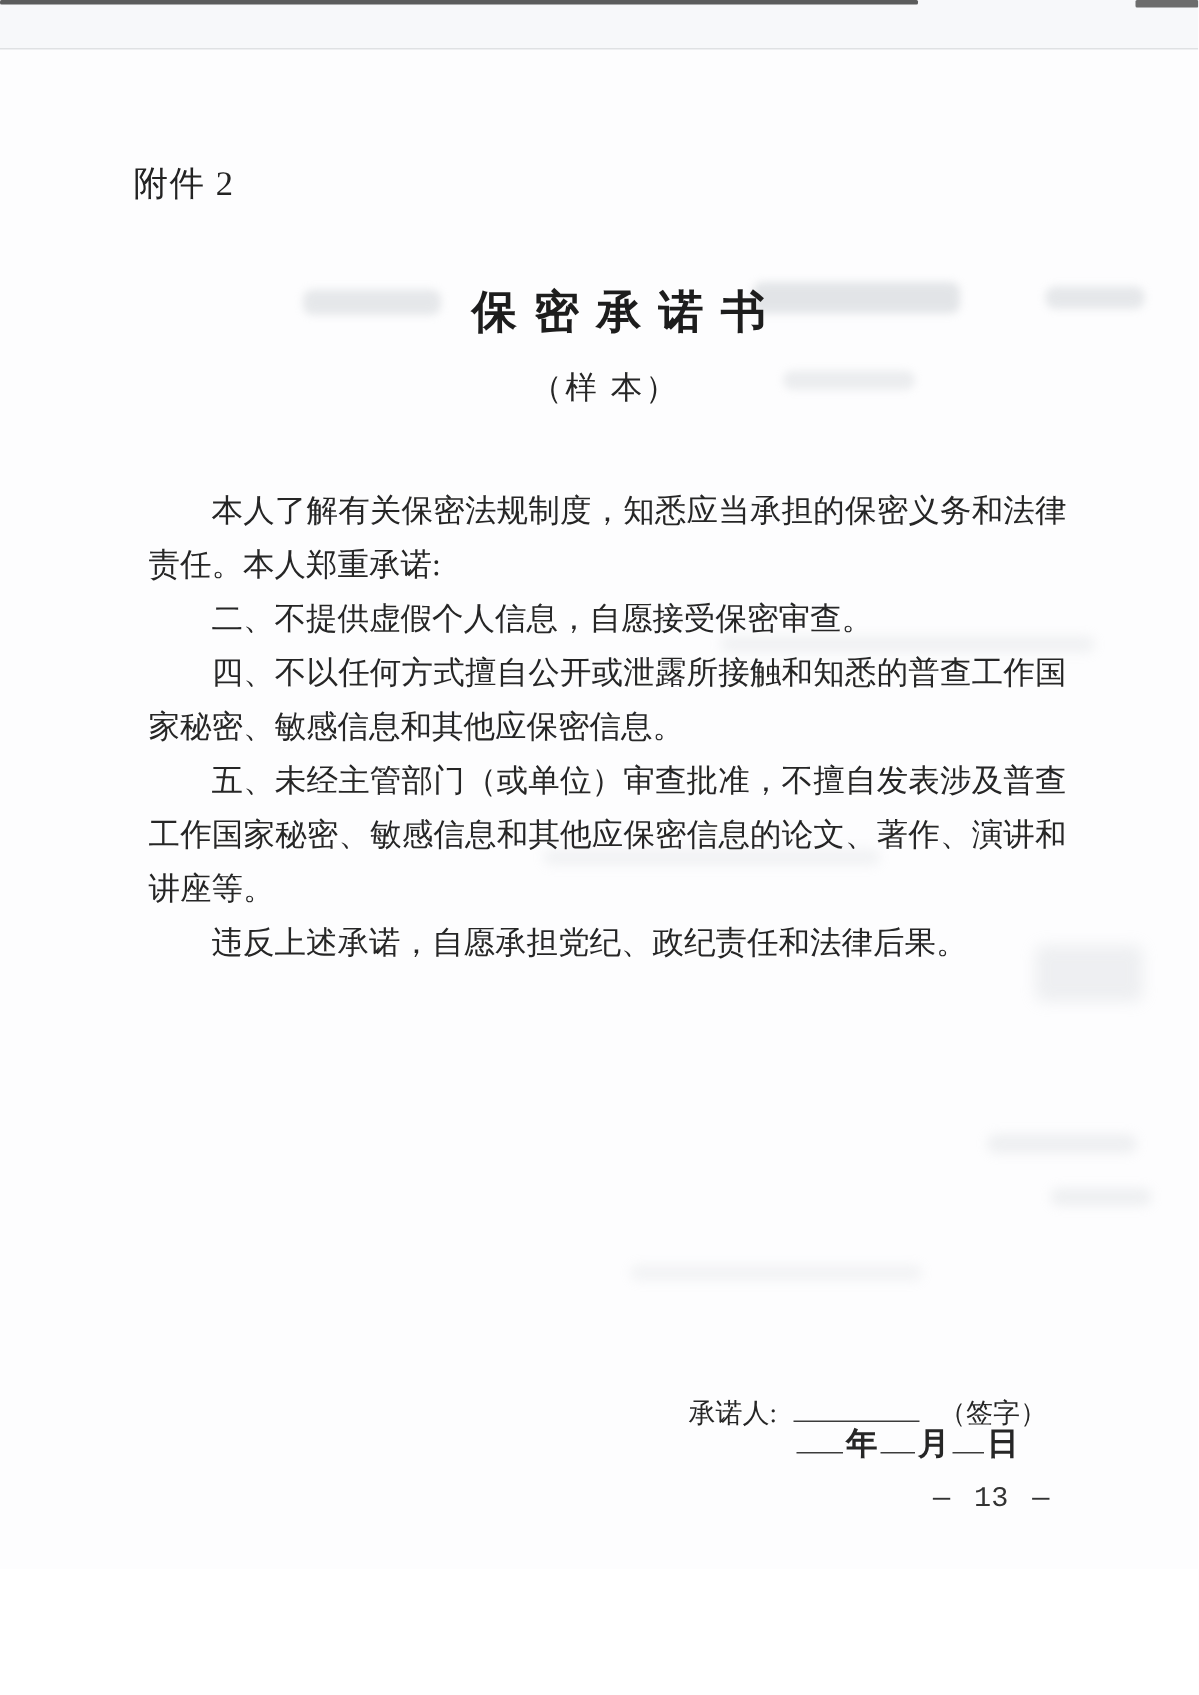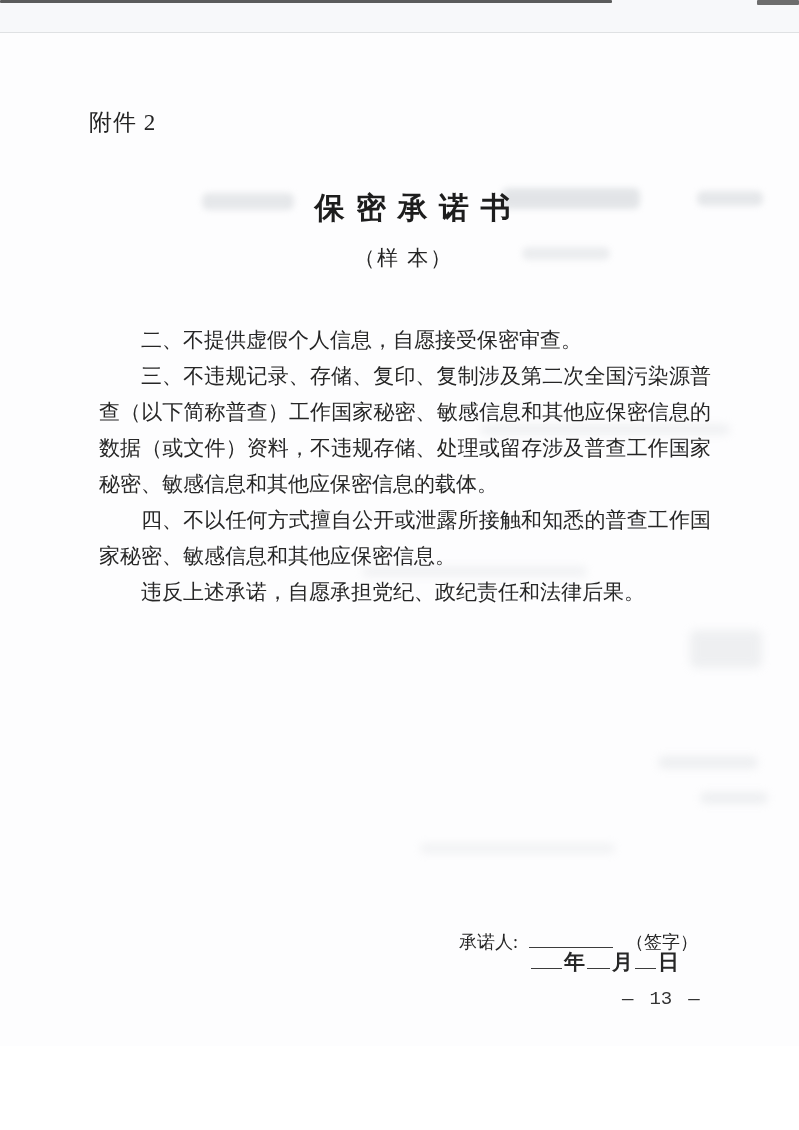--- a/index.html
+++ b/index.html
@@ -110,23 +110,24 @@
   <div class="artifact a9"></div>
   <div class="artifact a10"></div>
 
   <div class="attachment-label">附件 2</div>
 
   <div class="doc-title">保 密 承 诺 书</div>
 
   <div class="doc-subtitle">（样 本）</div>
 
   <div class="body-text">
+    <p>本人了解有关保密法规制度，知悉应当承担的保密义务和法律责任。本人郑重承诺:</p>
     <p>二、不提供虚假个人信息，自愿接受保密审查。</p>
-    <p>三、不违规记录、存储、复印、复制涉及第二次全国污染源普查（以下简称普查）工作国家秘密、敏感信息和其他应保密信息的数据（或文件）资料，不违规存储、处理或留存涉及普查工作国家秘密、敏感信息和其他应保密信息的载体。</p>
     <p>四、不以任何方式擅自公开或泄露所接触和知悉的普查工作国家秘密、敏感信息和其他应保密信息。</p>
+    <p>五、未经主管部门（或单位）审查批准，不擅自发表涉及普查工作国家秘密、敏感信息和其他应保密信息的论文、著作、演讲和讲座等。</p>
     <p>违反上述承诺，自愿承担党纪、政纪责任和法律后果。</p>
   </div>
 
   <div class="sig-line1">
     <span>承诺人:</span><span class="blank sig-blank"></span><span>（签字）</span>
   </div>
 
   <div class="sig-line2">
     <span class="blank blank-year"></span><span>年</span><span class="blank blank-month"></span><span>月</span><span class="blank blank-day"></span><span>日</span>
   </div>

